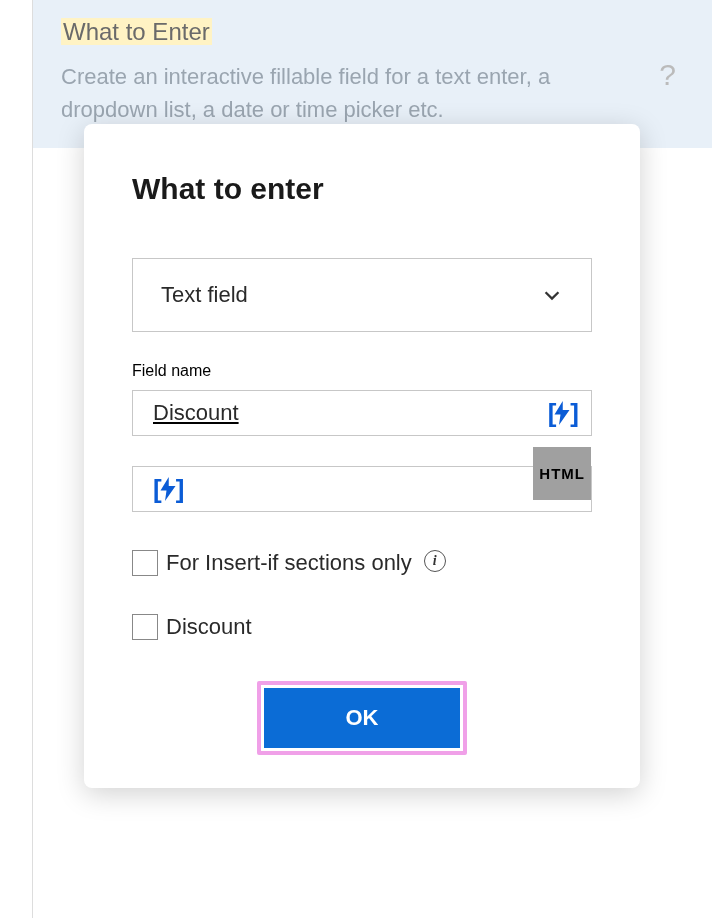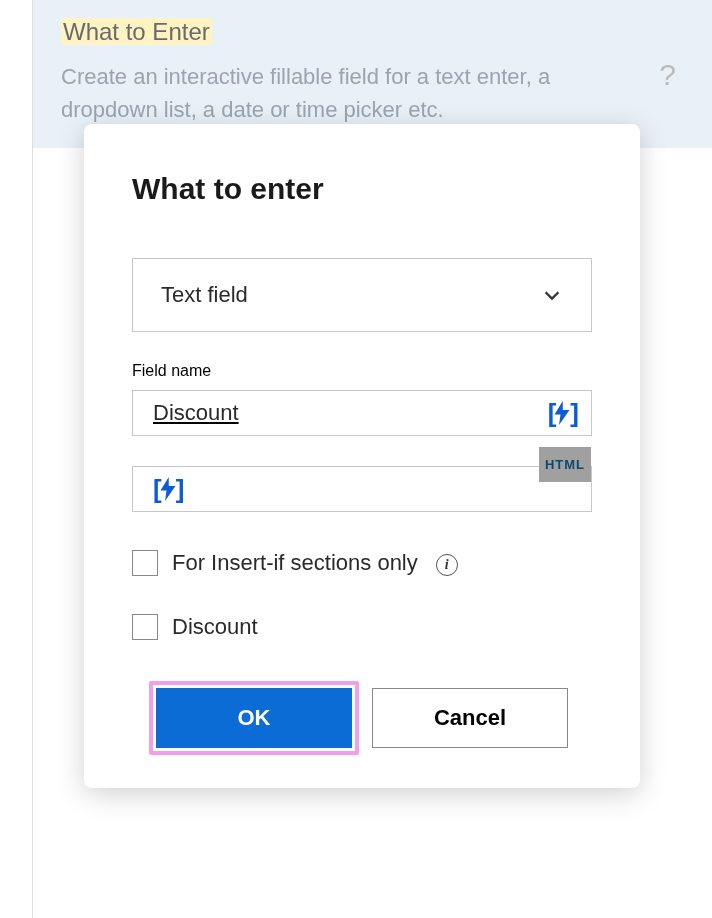--- a/index.html
+++ b/index.html
@@ -121,30 +121,30 @@
     .bolt-svg {
       width: 18px;
       height: 26px;
       margin: 0 -1px;
     }
     .html-badge {
       position: absolute;
       top: -20px;
       right: 0;
       background: #a0a0a0;
-      color: #0c4a6e;
-      font-size: 13px;
-      font-weight: 700;
-      padding: 10px 6px;
+      color: #000000;
+      font-size: 15px;
+      font-weight: 700;
+      padding: 18px 6px;
       letter-spacing: 1px;
     }
     .checkbox-row {
       display: flex;
-      align-items: flex-end;
-      gap: 14px;
+      align-items: flex-start;
+      gap: 8px;
       margin-bottom: 30px;
       margin-top: 38px;
     }
     .checkbox {
       width: 26px;
       height: 26px;
       border: 1.5px solid #888;
       cursor: pointer;
     }
     .checkbox-label {
@@ -247,15 +247,14 @@
   <div class="checkbox-row">
     <div class="checkbox"></div>
     <span class="checkbox-label">Discount</span>
   </div>
 
   <div class="button-row">
     <div style="position:relative;">
       <div class="highlight-ring" style="top:-7px; left:-7px; width:210px; height:74px;"></div>
       <button class="btn btn-primary">OK</button>
     </div>
-    <button class="btn">Cancel</button>
   </div>
 </div>
 
 </body></html>

